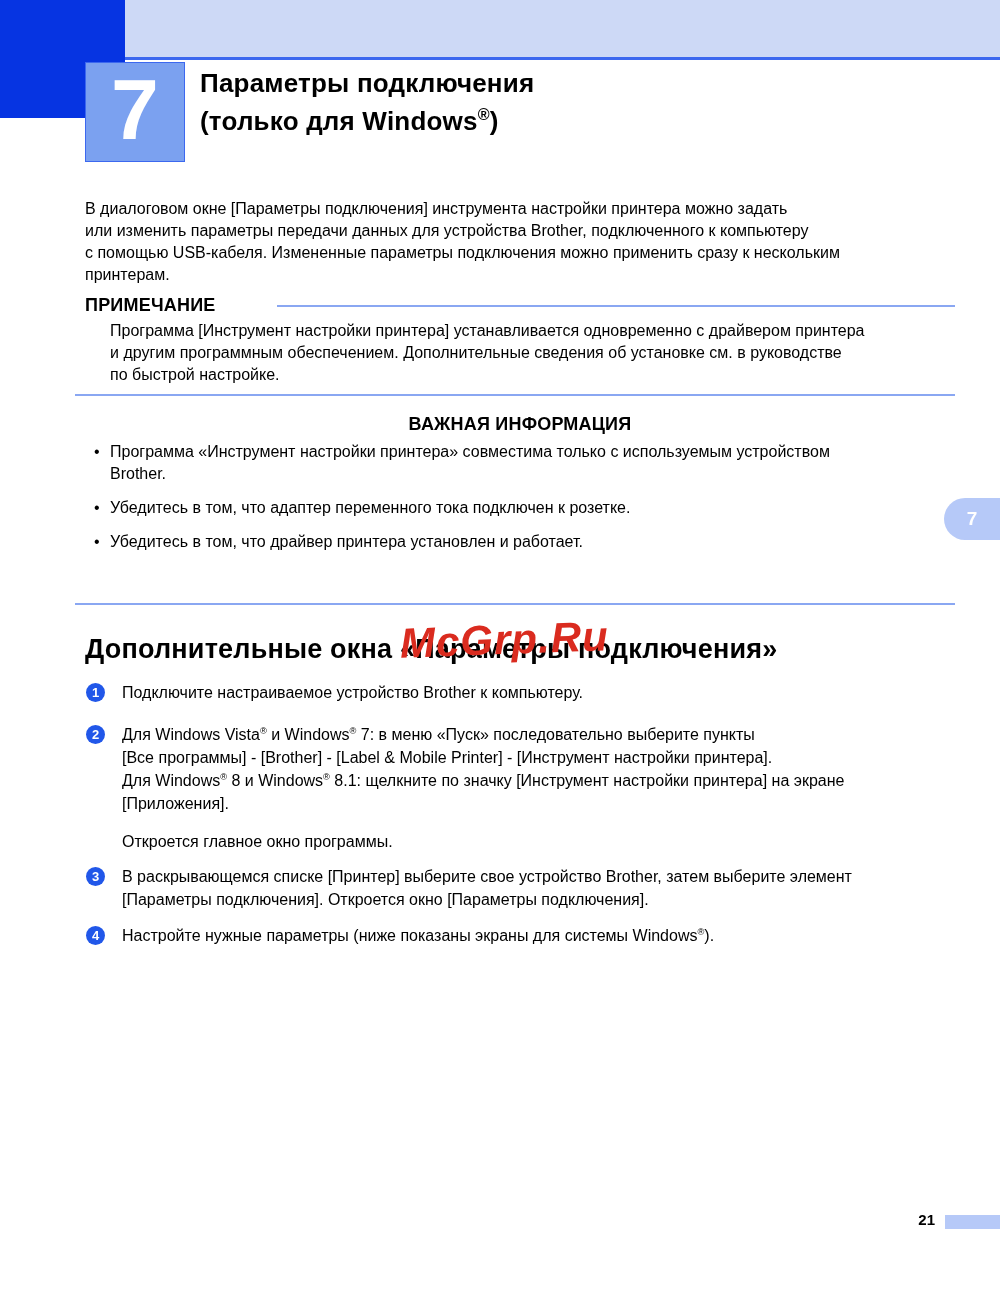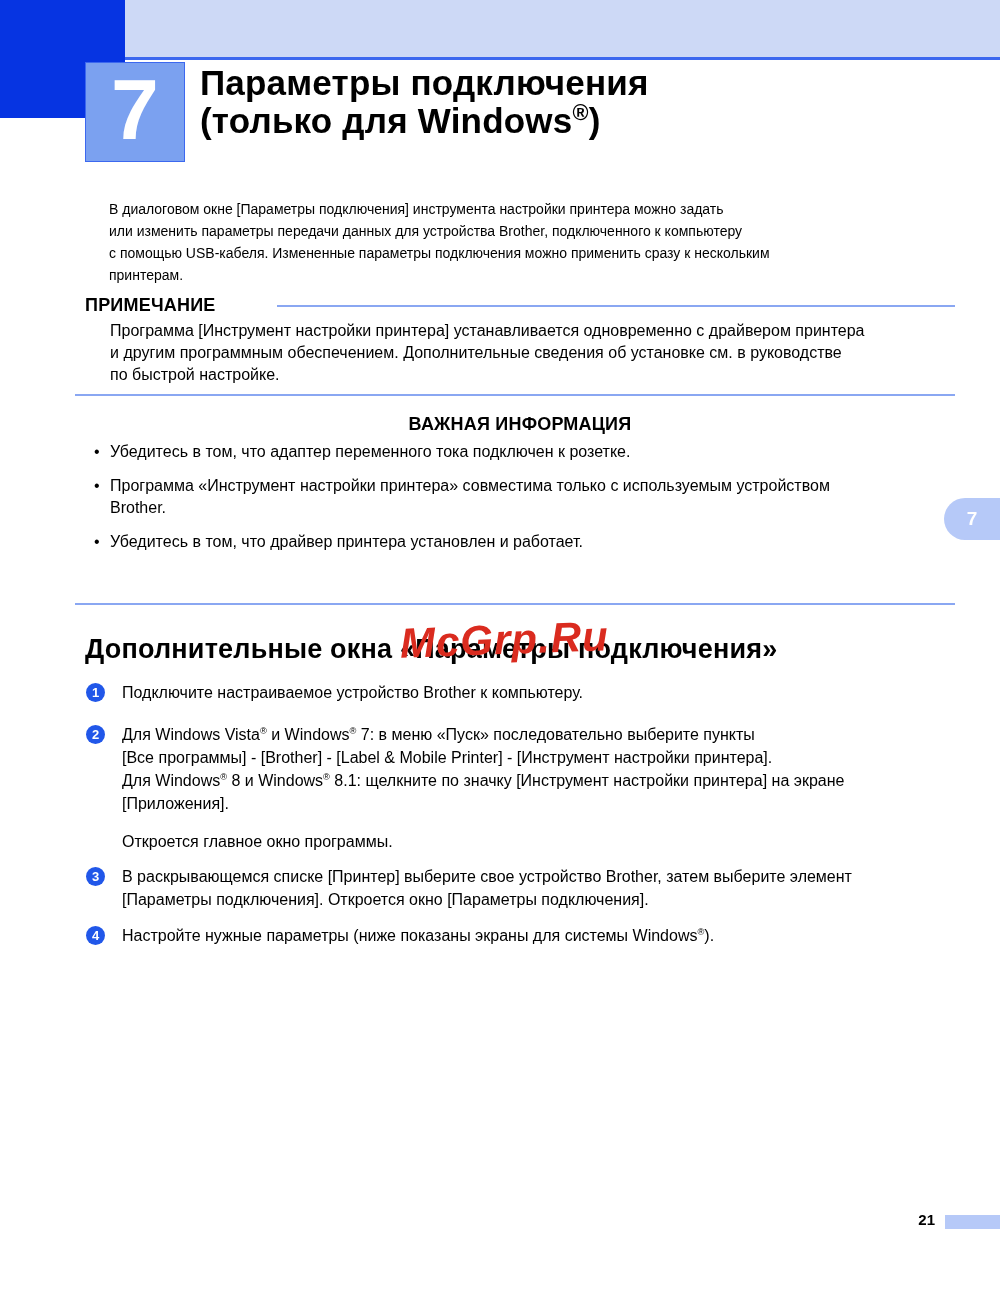--- a/index.html
+++ b/index.html
@@ -21,28 +21,28 @@
   .band-rule   { position: absolute; left: 125px; top: 57px; width: 875px; height: 3px; background: #3c68ef; }
   .chapter-box {
     position: absolute; left: 85px; top: 62px; width: 100px; height: 100px;
     background: #7ba1f0; border: 1px solid #3c68ef;
     display: flex; align-items: center; justify-content: center;
     color: #ffffff; font-size: 86px; font-weight: bold; line-height: 1;
     padding-bottom: 6px;
   }
   .chapter-title {
     position: absolute; left: 200px; top: 64px;
-    font-size: 35px; font-weight: bold; line-height: 38px; letter-spacing: 0.2px;
+    font-size: 26px; font-weight: bold; line-height: 38px; letter-spacing: 0.2px;
   }
   .chapter-title sup { font-size: 0.62em; }
 
   
   .intro {
     position: absolute; left: 85px; top: 198px; width: 875px;
-    font-size: 14px; line-height: 22px; white-space: pre-line; margin-left: 24px;
+    font-size: 16px; line-height: 22px; white-space: pre-line;
   }
 
   
   .rule-head { position: absolute; left: 85px; width: 870px; display: flex; align-items: center; }
   .rule-head .h2 { font-size: 18px; font-weight: bold; letter-spacing: 0.2px; flex: 0 0 auto; }
   .rule-head .head-rule { flex: 1 1 auto; height: 2px; background: #8aa7f2; margin-left: 14px; }
   .note-head { top: 295px; gap: 48px; }
   .imp-head  { top: 414px; flex-direction: column; }
 
   .note-body {
@@ -132,23 +132,23 @@
   <p class="note-body">Программа [Инструмент настройки принтера] устанавливается одновременно с драйвером принтера
 и другим программным обеспечением. Дополнительные сведения об установке см. в руководстве
 по быстрой настройке.</p>
   <div class="h-rule note-bottom"></div>
 
   <div class="rule-head imp-head">
     <span class="h2">ВАЖНАЯ ИНФОРМАЦИЯ</span>
     <span class="head-rule"></span>
   </div>
   <ul class="imp-list">
-    <li>Убедитесь в том, что адаптер переменного тока подключен к розетке.</li>
     <li>Программа «Инструмент настройки принтера» совместима только с используемым устройством
 Brother.</li>
+    <li>Убедитесь в том, что адаптер переменного тока подключен к розетке.</li>
     <li>Убедитесь в том, что драйвер принтера установлен и работает.</li>
   </ul>
   <div class="h-rule imp-bottom"></div>
 
   <h1 class="section-heading">Дополнительные окна «Параметры подключения»</h1>
   <div class="watermark">McGrp.Ru</div>
 
   <div class="step step-1">
     <span class="step-circle">1</span>
     <div class="step-text">Подключите настраиваемое устройство Brother к компьютеру.</div>

